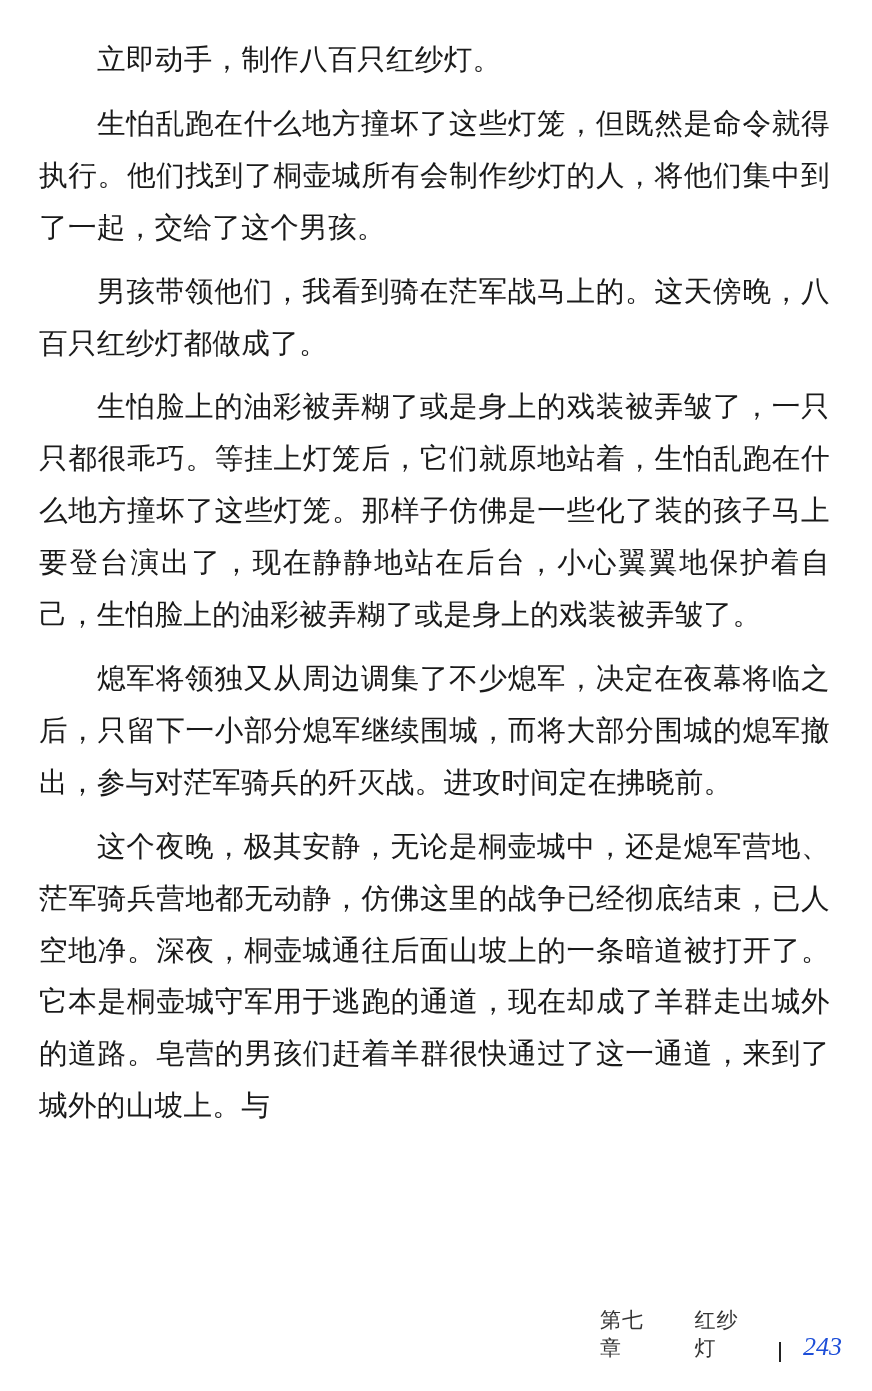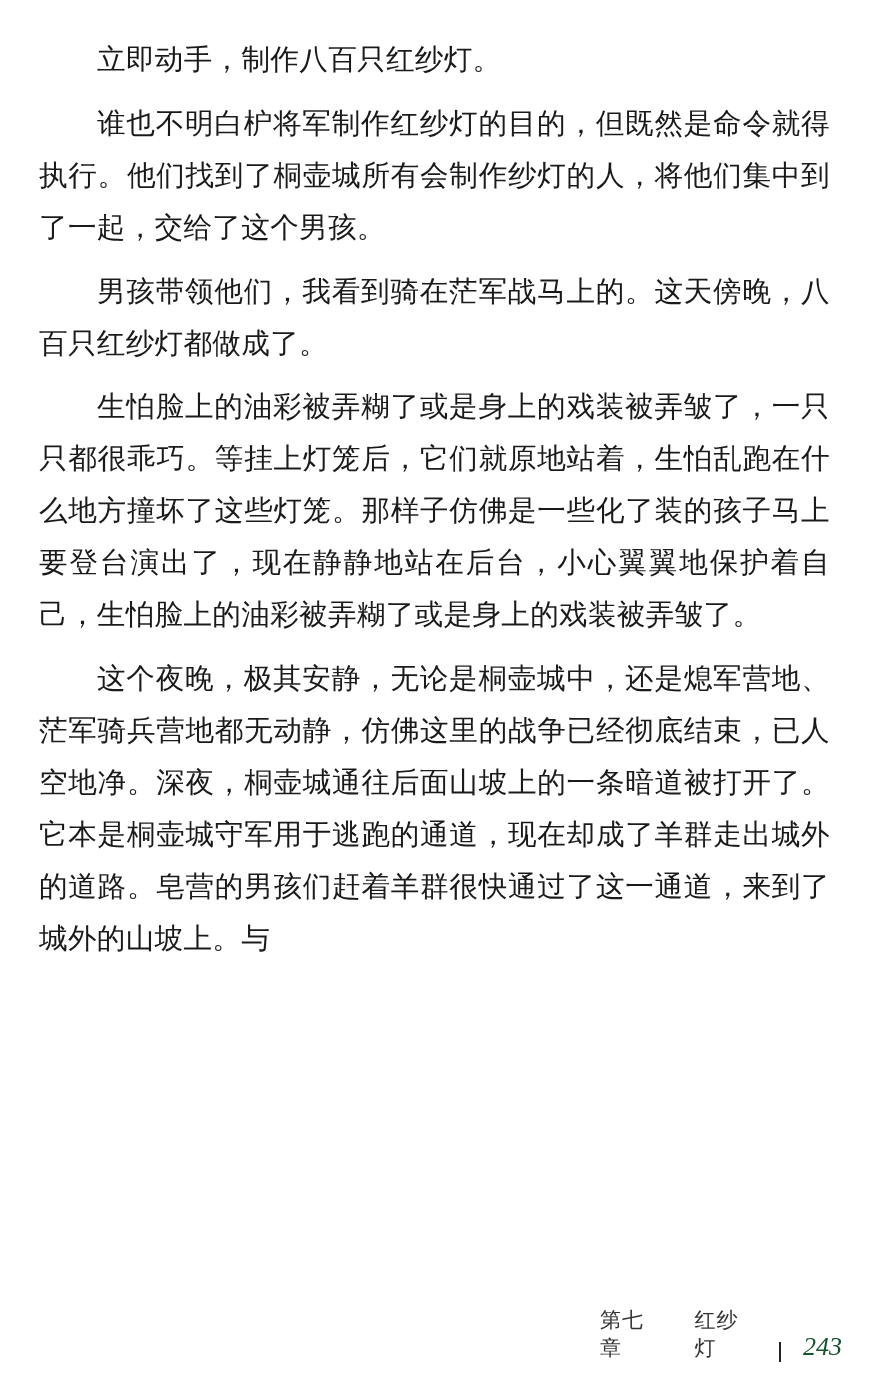--- a/index.html
+++ b/index.html
@@ -23,31 +23,32 @@
     position: absolute; top: 1332px; left: 600px; right: 30px;
     height: 30px; display: flex; align-items: flex-end;
     font-family: "DejaVu Sans", "Liberation Sans", sans-serif;
     color: #333333;
   }
   .footer .chapter { font-size: 21px; letter-spacing: 1px; }
   .footer .title { font-size: 21px; margin-left: 30px; letter-spacing: 1px; }
   .footer .sep { width: 2px; height: 20px; background: #222; margin: 0 22px 0 20px; }
   .footer .pageno {
     font-family: "Liberation Serif", "DejaVu Serif", serif;
-    font-style: italic; font-size: 26px; color: #14532d;
+    font-style: italic; font-size: 26px; color: #1d4ed8;
   }
 </style>
 </head>
 <body>
 
 <div class="page">
   <p class="para">立即动手，制作八百只红纱灯。</p>
-  <p class="para">谁也不明白枦将军制作红纱灯的目的，但既然是命令就得执行。他们找到了桐壶城所有会制作纱灯的人，将他们集中到了一起，交给了这个男孩。</p>
+  <p class="para">生怕乱跑在什么地方撞坏了这些灯笼，但既然是命令就得执行。他们找到了桐壶城所有会制作纱灯的人，将他们集中到了一起，交给了这个男孩。</p>
   <p class="para">男孩带领他们，我看到骑在茫军战马上的。这天傍晚，八百只红纱灯都做成了。</p>
   <p class="para">生怕脸上的油彩被弄糊了或是身上的戏装被弄皱了，一只只都很乖巧。等挂上灯笼后，它们就原地站着，生怕乱跑在什么地方撞坏了这些灯笼。那样子仿佛是一些化了装的孩子马上要登台演出了，现在静静地站在后台，小心翼翼地保护着自己，生怕脸上的油彩被弄糊了或是身上的戏装被弄皱了。</p>
+  <p class="para">熄军将领独又从周边调集了不少熄军，决定在夜幕将临之后，只留下一小部分熄军继续围城，而将大部分围城的熄军撤出，参与对茫军骑兵的歼灭战。进攻时间定在拂晓前。</p>
   <p class="para">这个夜晚，极其安静，无论是桐壶城中，还是熄军营地、茫军骑兵营地都无动静，仿佛这里的战争已经彻底结束，已人空地净。深夜，桐壶城通往后面山坡上的一条暗道被打开了。它本是桐壶城守军用于逃跑的通道，现在却成了羊群走出城外的道路。皂营的男孩们赶着羊群很快通过了这一通道，来到了城外的山坡上。与</p>
 </div>
 
 <div class="footer">
   <span class="chapter">第七章</span>
   <span class="title">红纱灯</span>
   <span class="sep"></span>
   <span class="pageno">243</span>
 </div>
 

